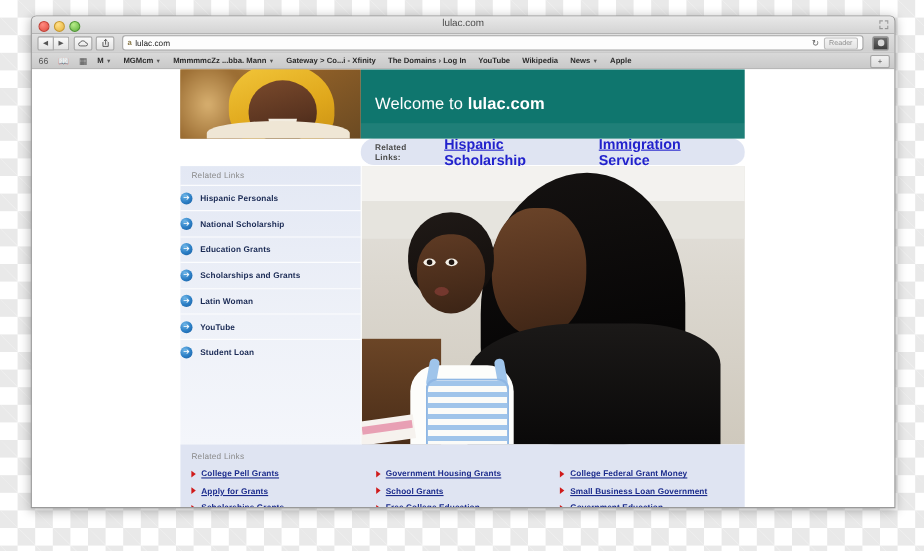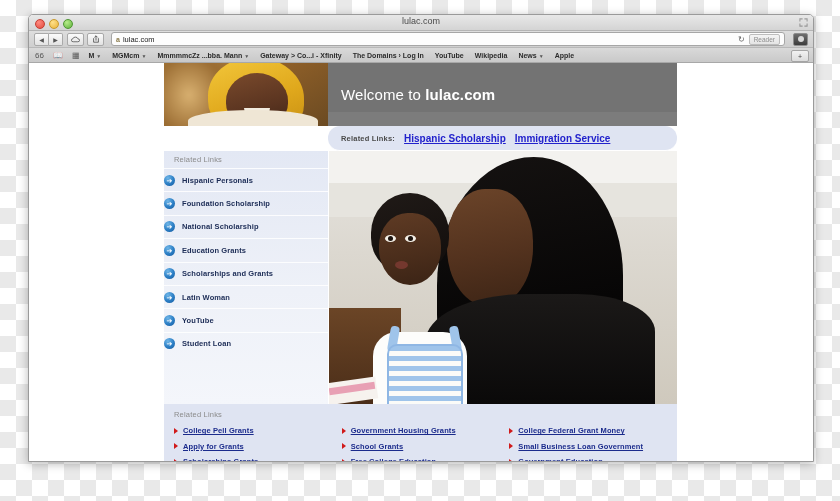--- a/index.html
+++ b/index.html
@@ -125,35 +125,35 @@
   #photo-left .smile{
     position:absolute;left:80px;top:45px;width:26px;height:9px;background:#f2ece0;
     border-radius:0 0 13px 13px;
   }
   #photo-left .shoulder{
     position:absolute;left:24px;bottom:-6px;width:130px;height:22px;
     background:#efe6d5;border-radius:50% 50% 0 0;
   }
   
   #banner{
-    flex:1; background:#737373; display:flex; align-items:center;
+    flex:1; background:#0f766e; display:flex; align-items:center;
     padding-left:13px; position:relative;
   }
   #banner .bshade{position:absolute;left:0;right:0;bottom:0;height:14px;background:rgba(255,255,255,.07);}
   #welcome{font-size:15px;color:#ffffff;letter-spacing:.1px;}
   #welcome b{font-weight:bold;}
   
   #rl-bar{
     height:24px; margin-left:164px; background:#dfe4f2;
     display:flex; align-items:center; padding-left:13px;
     border-bottom:1px solid #ffffff;
     border-radius:12px;
   }
   #rl-label{font-size:7.5px;font-weight:bold;color:#4a4a4a;margin-right:9px;letter-spacing:.2px;}
-  .rl-link{font-size:10px;font-weight:bold;color:#2222cc;text-decoration:underline;margin-right:9px;}
+  .rl-link{font-size:13px;font-weight:bold;color:#2222cc;text-decoration:underline;margin-right:9px;}
   
   #site-body{display:flex;height:253px;}
   #sidebar{
     width:164px; background:linear-gradient(180deg,#e3e8f4 0%,#eef1f8 55%,#f4f6fb 100%);
     border-right:1px solid #ffffff;
   }
   #sb-title{font-size:7.5px;color:#8b8b8b;padding:4px 0 4px 10px;letter-spacing:.2px;}
   .sb-item{
     display:flex;align-items:center;height:22.4px;padding-left:0;
     border-top:1px solid rgba(255,255,255,.85);
@@ -317,24 +317,20 @@
         <a class="rl-link" href="#">Hispanic Scholarship</a>
         <a class="rl-link" href="#">Immigration Service</a>
       </div>
 
       <div id="site-body">
         <div id="sidebar">
           <div id="sb-title">Related Links</div>
           <div class="sb-item">
             <span class="arrow-icon">➔</span>
             <span class="sb-label">Hispanic Personals</span>
-          </div>
-          <div class="sb-item">
-            <span class="arrow-icon">➔</span>
-            <span class="sb-label">Foundation Scholarship</span>
           </div>
           <div class="sb-item">
             <span class="arrow-icon">➔</span>
             <span class="sb-label">National Scholarship</span>
           </div>
           <div class="sb-item">
             <span class="arrow-icon">➔</span>
             <span class="sb-label">Education Grants</span>
           </div>
           <div class="sb-item">

